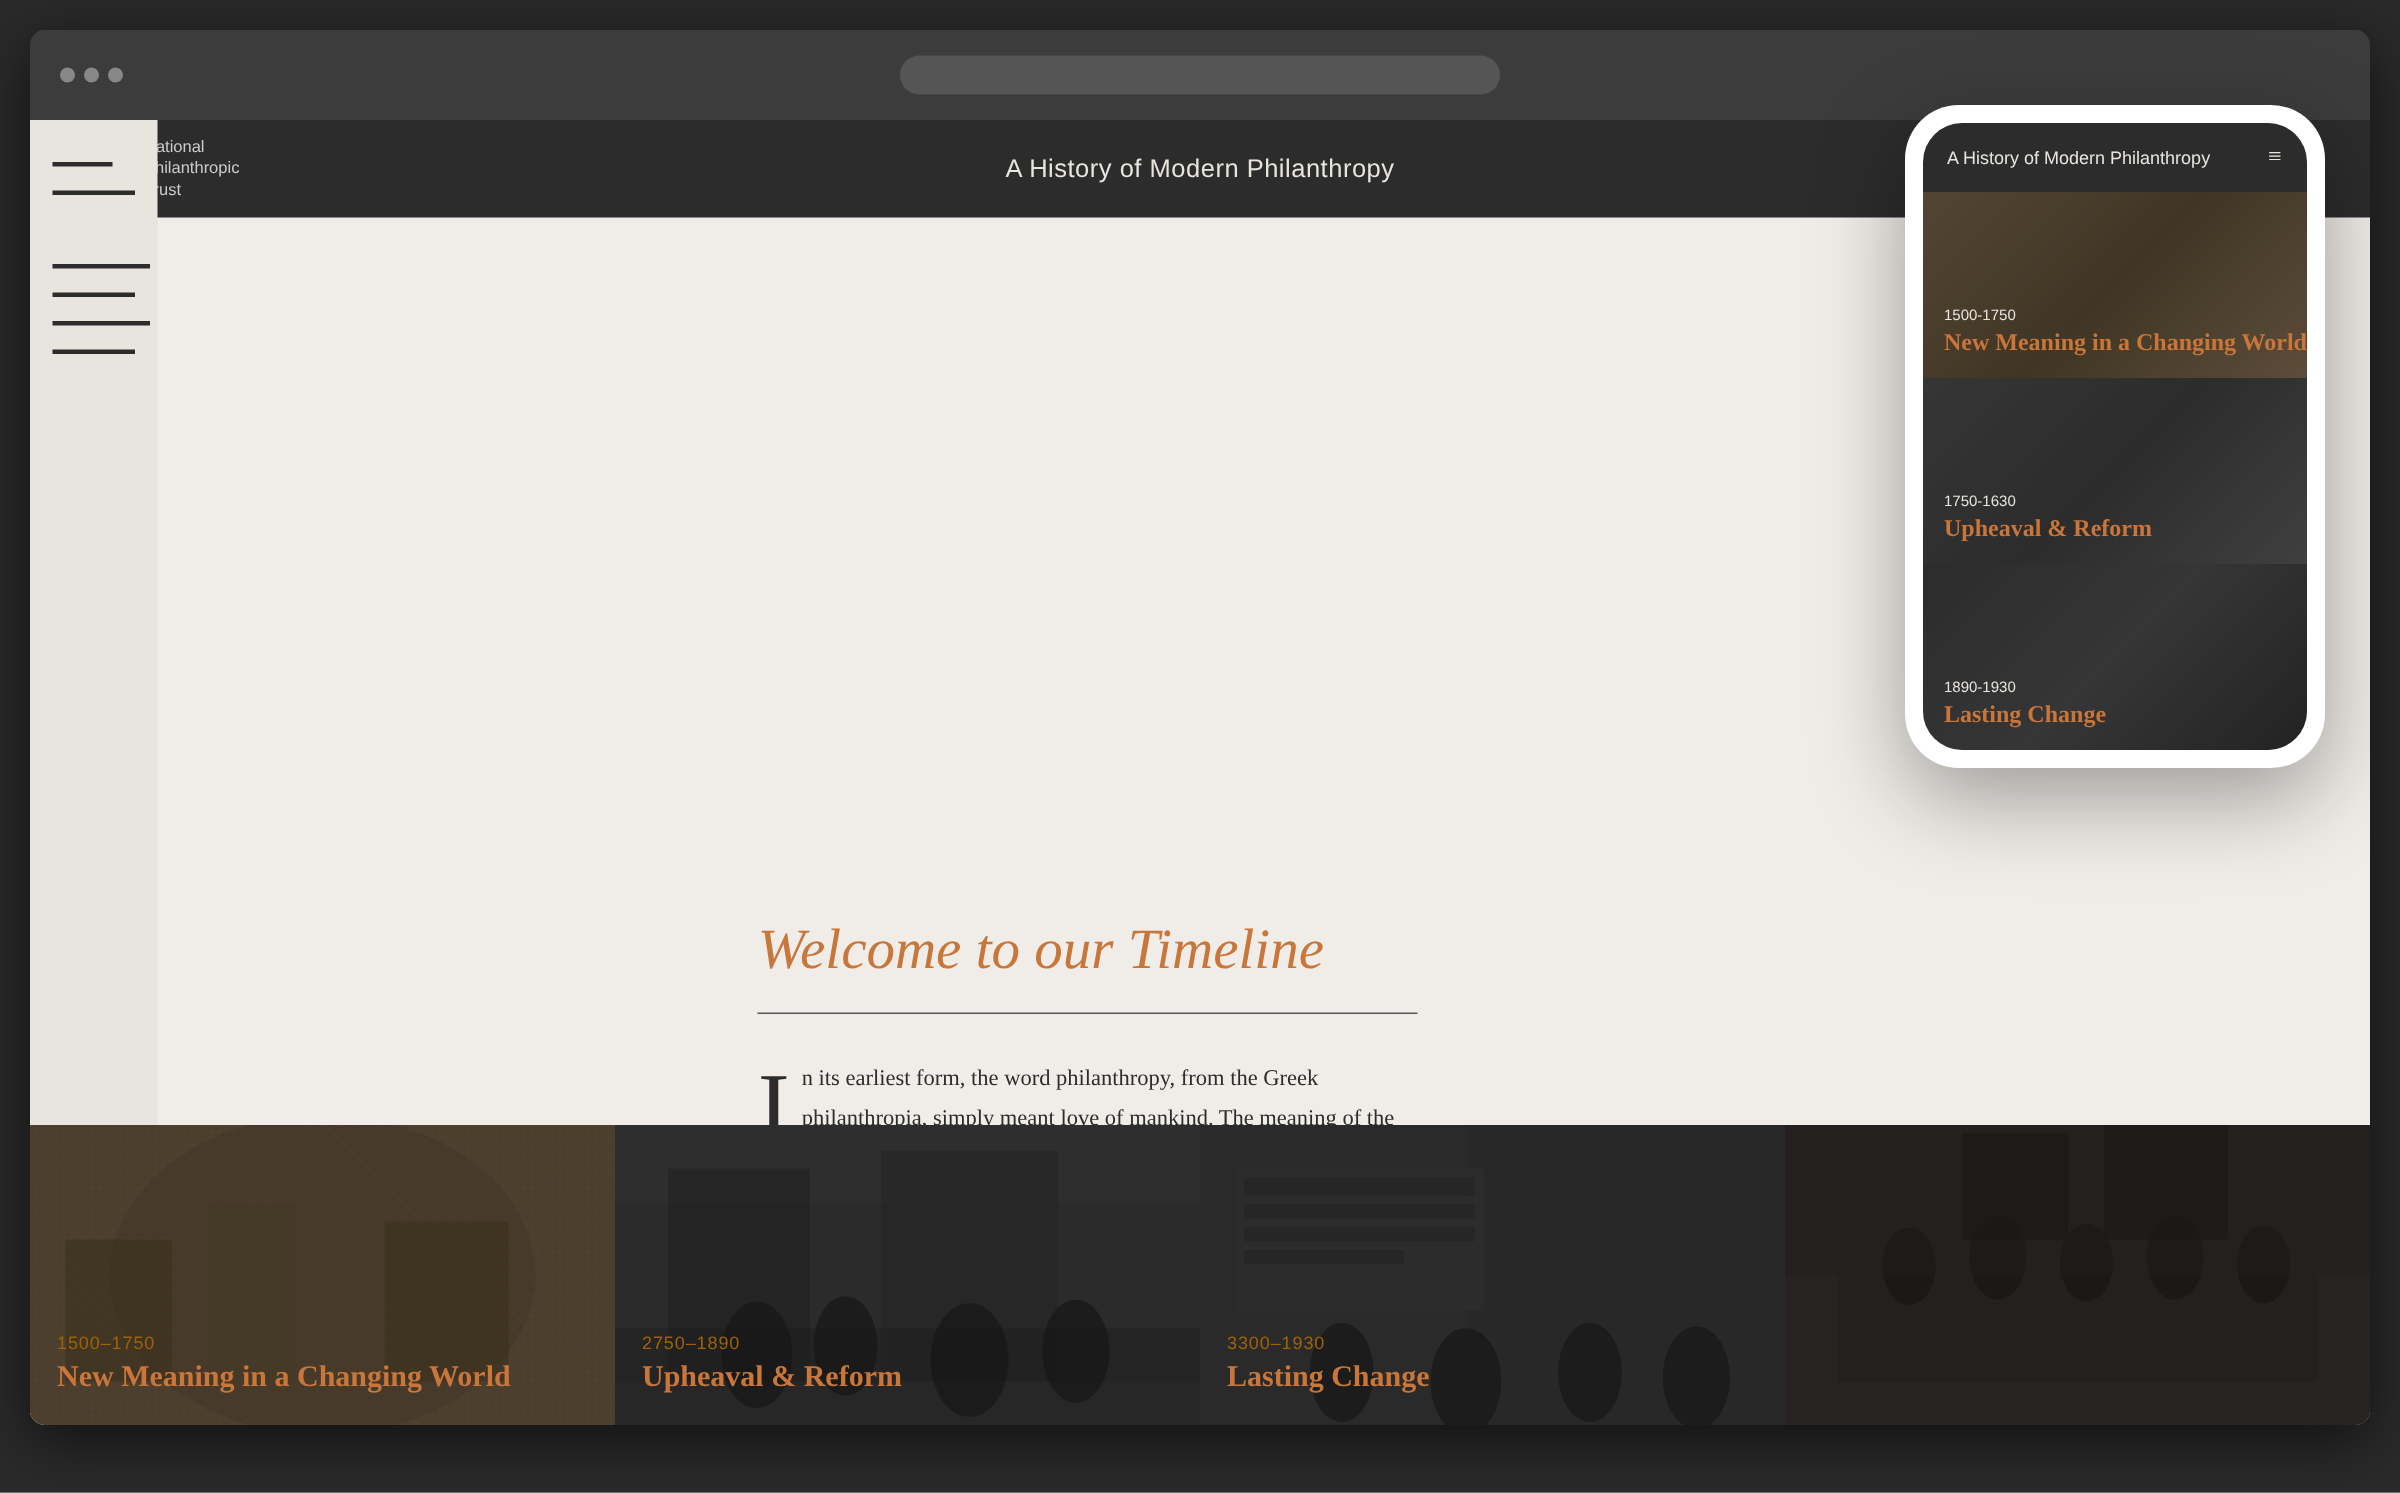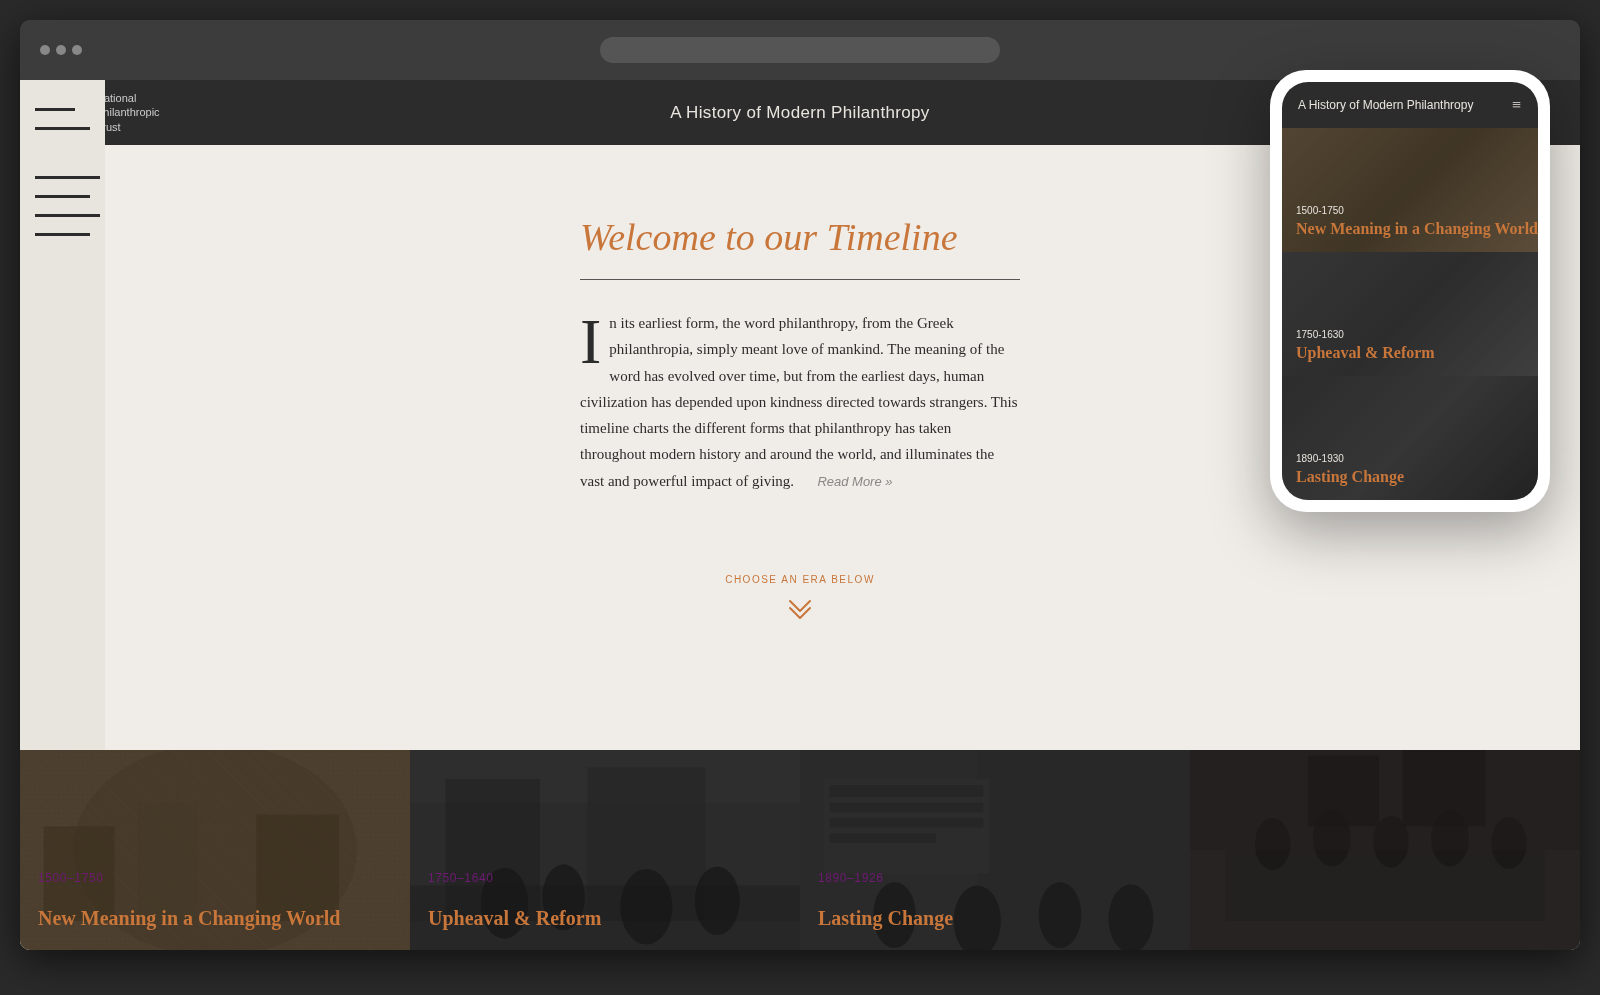--- a/index.html
+++ b/index.html
@@ -206,25 +206,25 @@
     }
 
     .era-card-content {
       position: absolute;
       bottom: 20px;
       left: 18px;
       right: 18px;
     }
 
     .era-date {
-      color: #701a75;
+      color: #a16207;
       font-size: 12px;
       font-family: sans-serif;
       letter-spacing: 0.05em;
-      margin-bottom: 21px;
+      margin-bottom: 4px;
     }
 
     .era-name {
       color: #c8763a;
       font-size: 20px;
       font-weight: bold;
       font-family: Georgia, serif;
       line-height: 1.2;
     }
 
@@ -365,22 +365,21 @@
 
     .content-area {
       display: flex;
       flex: 1;
     }
 
     .center-content {
       flex: 1;
       padding: 50px 60px 20px;
       display: flex;
-      flex-direction: column;
-      align-items: center;
+      align-items: flex-end;
     }
   </style>
 </head>
 <body>
 
 <div class="outer-wrapper">
   <div class="browser-frame">
 
     <div class="browser-chrome">
       <div class="browser-dots">
@@ -518,21 +517,21 @@
               <rect x="0" y="130" width="330" height="70" fill="#333" opacity="0.4"></rect>
 
               <ellipse cx="80" cy="145" rx="20" ry="30" fill="#2a2a2a" opacity="0.7"></ellipse>
               <ellipse cx="130" cy="140" rx="18" ry="28" fill="#2a2a2a" opacity="0.7"></ellipse>
               <ellipse cx="200" cy="148" rx="22" ry="32" fill="#2a2a2a" opacity="0.7"></ellipse>
               <ellipse cx="260" cy="143" rx="19" ry="29" fill="#2a2a2a" opacity="0.7"></ellipse>
             </svg>
           </div>
           <div class="era-card-overlay"></div>
           <div class="era-card-content">
-            <div class="era-date">1750–1640</div>
+            <div class="era-date">2750–1890</div>
             <div class="era-name">Upheaval &amp; Reform</div>
           </div>
         </div>
 
         <div class="era-card era-1890">
           <div class="era-card-bg">
             <svg width="100%" height="100%" viewBox="0 0 330 200" preserveAspectRatio="xMidYMid slice">
               <rect width="330" height="200" fill="#4a4a4a"></rect>
               <rect x="0" y="0" width="150" height="200" fill="#505050" opacity="0.5"></rect>
 
@@ -543,21 +542,21 @@
               <rect x="25" y="86" width="90" height="8" fill="#3a3a3a" opacity="0.5"></rect>
 
               <ellipse cx="80" cy="155" rx="18" ry="28" fill="#2a2a2a" opacity="0.7"></ellipse>
               <ellipse cx="150" cy="160" rx="20" ry="30" fill="#2a2a2a" opacity="0.7"></ellipse>
               <ellipse cx="220" cy="155" rx="18" ry="28" fill="#2a2a2a" opacity="0.7"></ellipse>
               <ellipse cx="280" cy="158" rx="19" ry="29" fill="#2a2a2a" opacity="0.7"></ellipse>
             </svg>
           </div>
           <div class="era-card-overlay"></div>
           <div class="era-card-content">
-            <div class="era-date">1890–1926</div>
+            <div class="era-date">3300–1930</div>
             <div class="era-name">Lasting Change</div>
           </div>
         </div>
 
         <div class="era-card era-1930">
           <div class="era-card-bg">
             <svg width="100%" height="100%" viewBox="0 0 330 200" preserveAspectRatio="xMidYMid slice">
               <rect width="330" height="200" fill="#484040"></rect>
 
               <rect x="30" y="100" width="270" height="60" fill="#3a3535" opacity="0.5"></rect>

